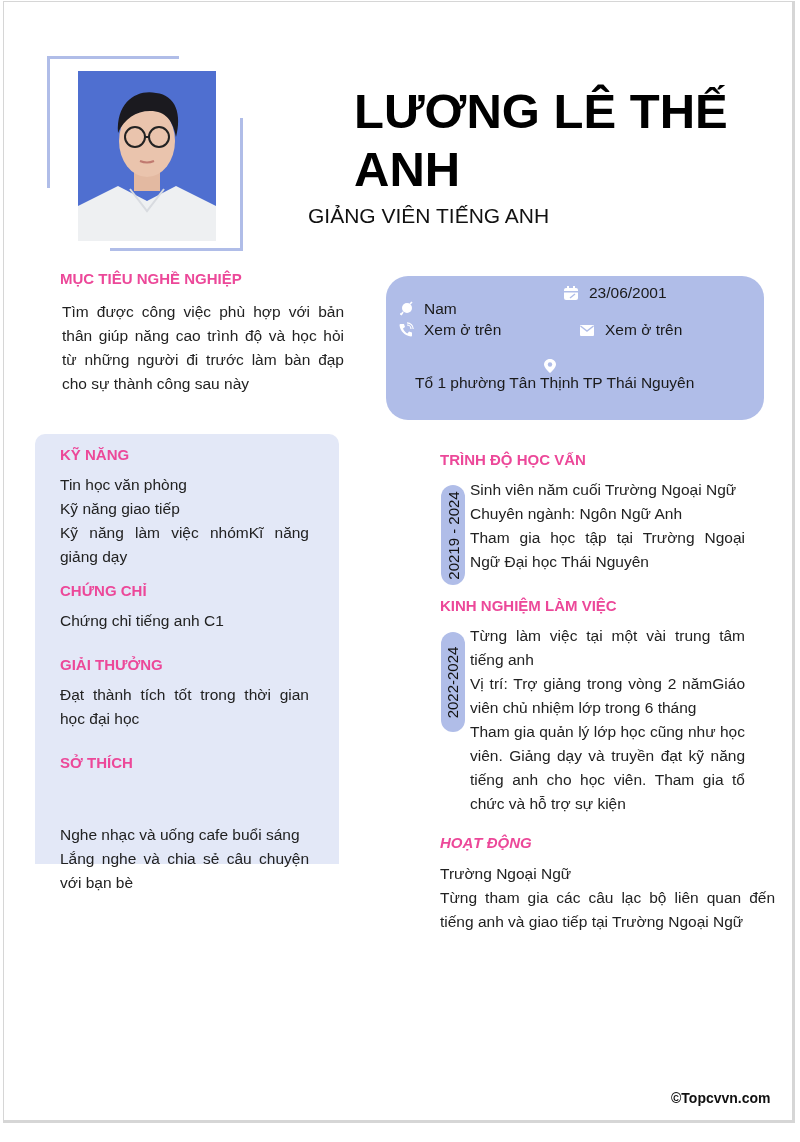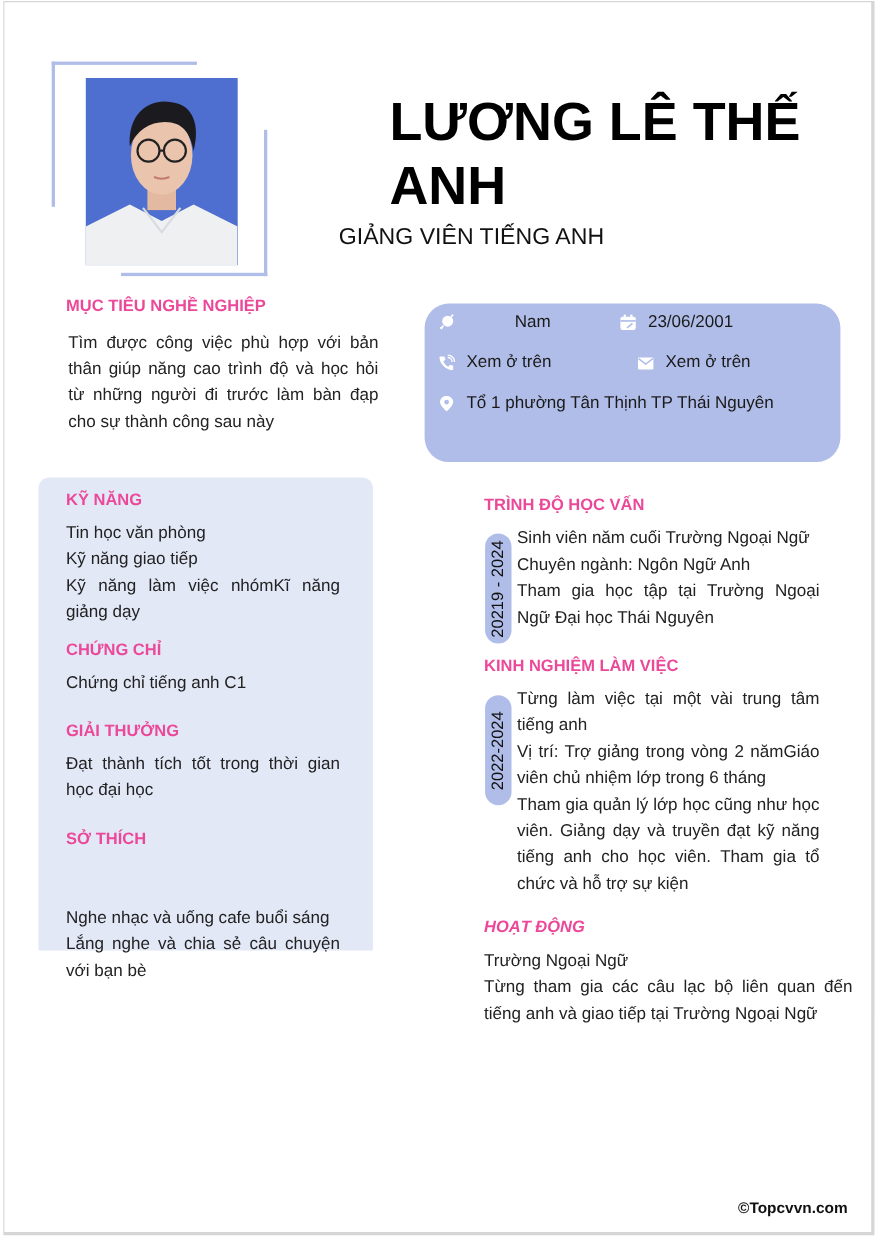--- a/index.html
+++ b/index.html
@@ -80,21 +80,21 @@
   </svg>
 </div>
 
 <div class="abs name">LƯƠNG LÊ THẾ ANH</div>
 <div class="abs title">GIẢNG VIÊN TIẾNG ANH</div>
 
 <div class="abs h objective-h">MỤC TIÊU NGHỀ NGHIỆP</div>
 <div class="abs p justify objective-p">Tìm được công việc phù hợp với bản thân giúp năng cao trình độ và học hỏi từ những người đi trước làm bàn đạp cho sự thành công sau này</div>
 
 <div class="abs contact">
-  <div class="ci" style="left:12px; top:8px;gap:44px;">
+  <div class="ci" style="left:12px; top:24px;">
     <svg viewBox="0 0 16 16">
         <circle cx="9" cy="7" r="5" fill="#fff"></circle>
         <path d="M5 11 L3 14 M2 13 L4 13" stroke="#fff" stroke-width="1.6"></path>
         <path d="M12 3 L14 1" stroke="#fff" stroke-width="1.6"></path>
       </svg>
     <span>Nam</span>
   </div>
   <div class="ci" style="left:177px; top:8px;">
     <svg viewBox="0 0 16 16">
         <rect x="1" y="3" width="14" height="12" rx="2" fill="#fff"></rect>
@@ -113,21 +113,21 @@
       </svg>
     <span>Xem ở trên</span>
   </div>
   <div class="ci" style="left:193px; top:45px;">
     <svg viewBox="0 0 16 16">
         <rect x="1" y="3" width="14" height="11" rx="1" fill="#fff"></rect>
         <path d="M1.5 4 L8 9 L14.5 4" stroke="#b0bde8" stroke-width="1.4" fill="none"></path>
       </svg>
     <span>Xem ở trên</span>
   </div>
-  <div class="ci" style="left:12px; top:82px;">
+  <div class="ci" style="left:29px; top:82px;flex-direction:column;">
     <svg viewBox="0 0 16 16">
         <path d="M8 1 C4.5 1 2 3.5 2 6.5 C2 10 8 15 8 15 C8 15 14 10 14 6.5 C14 3.5 11.5 1 8 1 Z" fill="#fff"></path>
         <circle cx="8" cy="6.5" r="2.2" fill="#b0bde8"></circle>
       </svg>
     <span>Tổ 1 phường Tân Thịnh TP Thái Nguyên</span>
   </div>
 </div>
 
 <div class="abs sidebar"></div>
 

